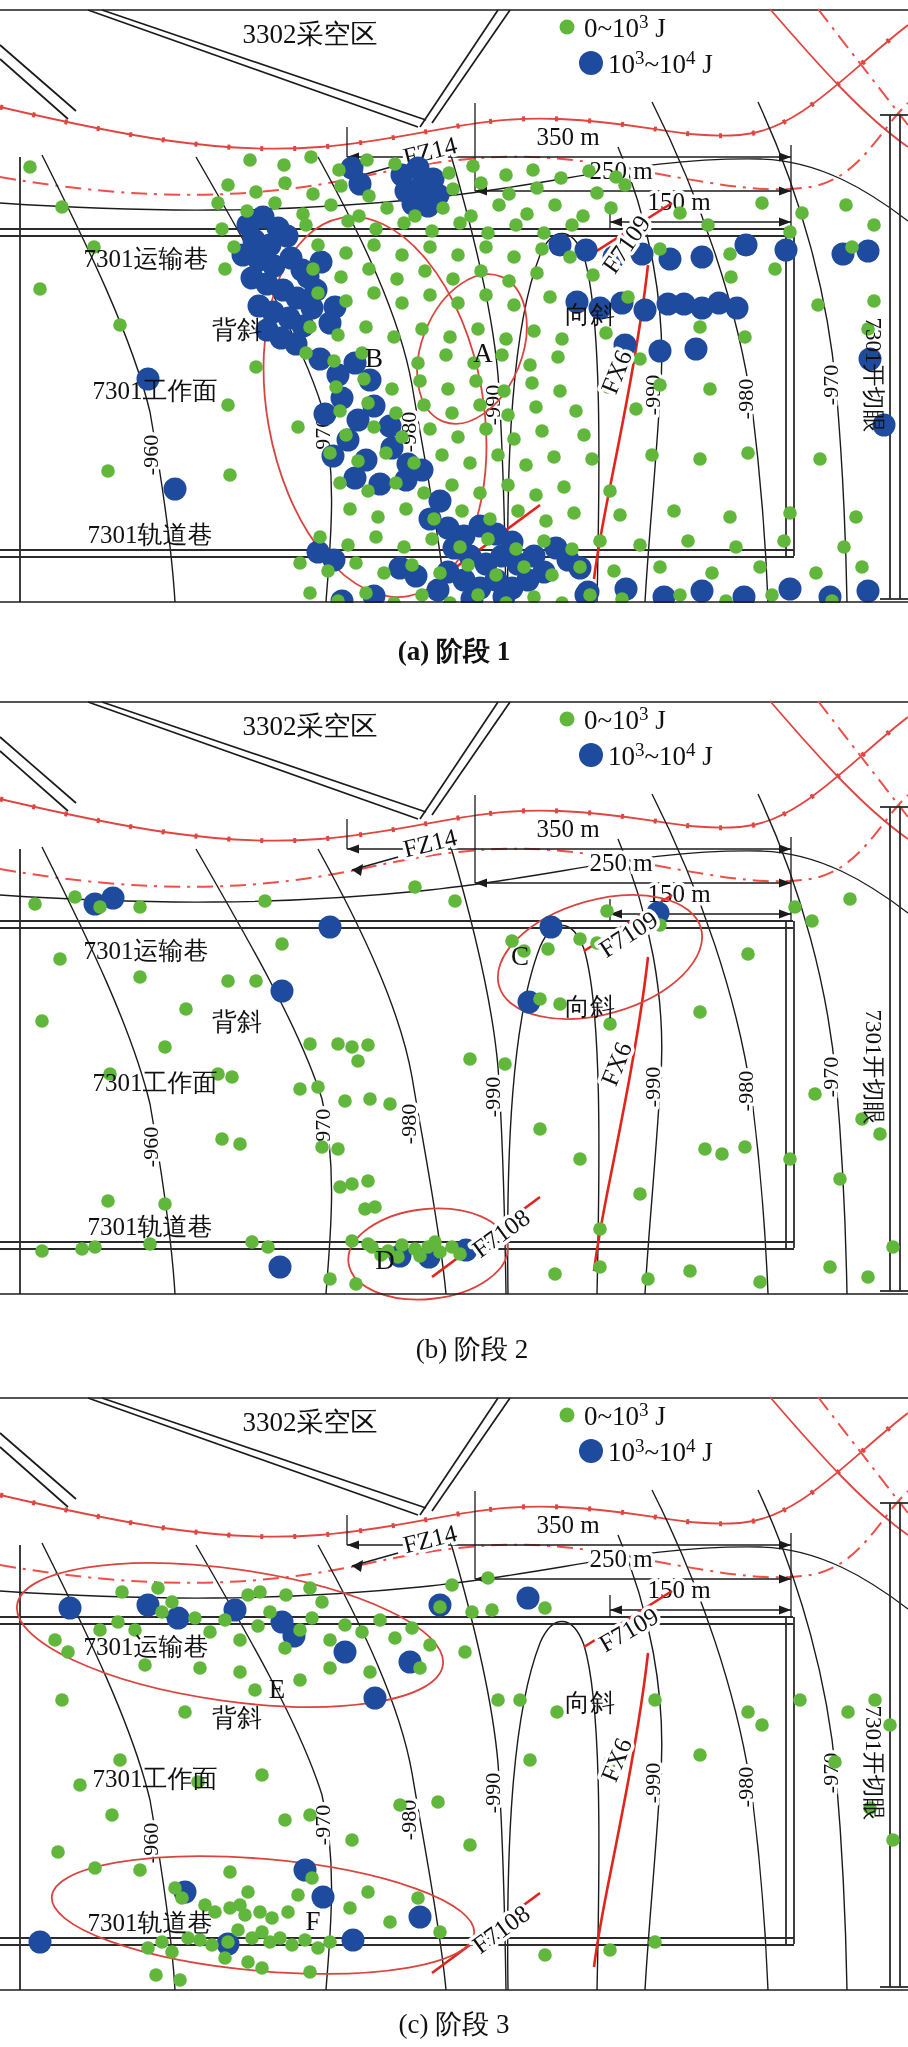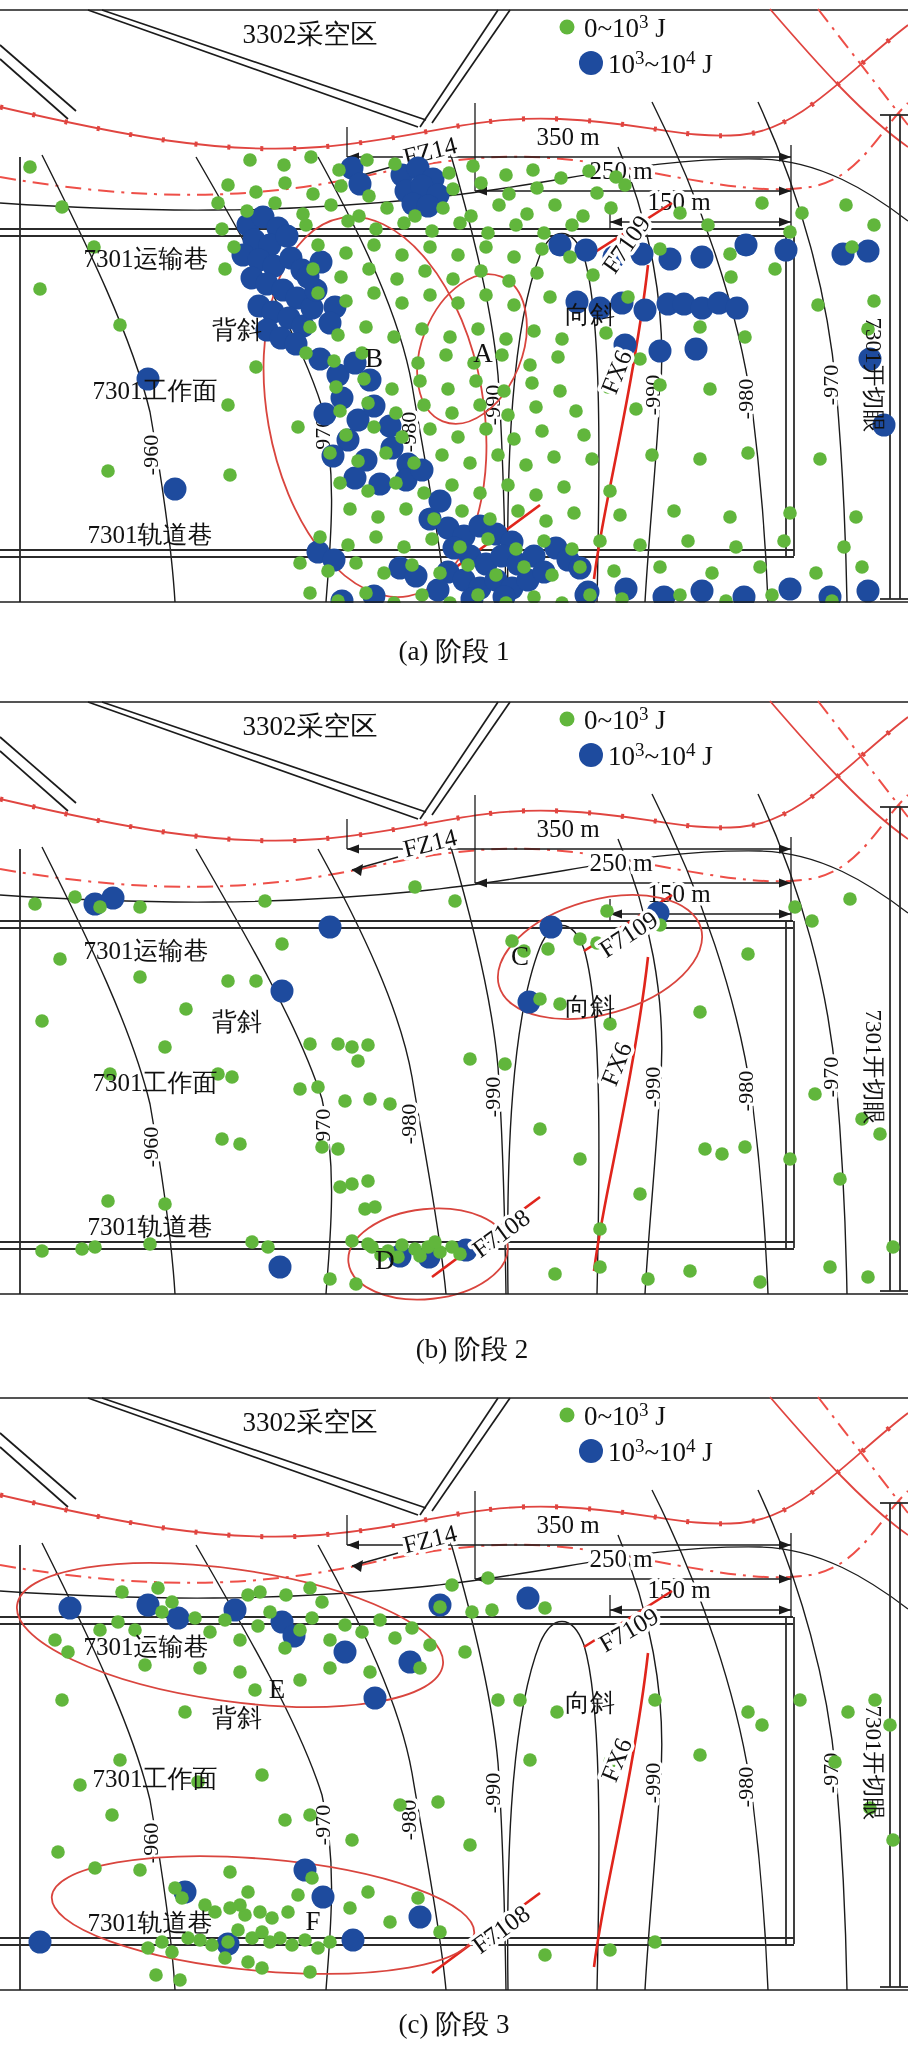--- a/index.html
+++ b/index.html
@@ -1,20 +1,20 @@
 <!DOCTYPE html>
 <html><head>
 <meta charset="utf-8">
 <style>
   html,body{margin:0;padding:0;background:#fff;}
   body{width:908px;font-family:"Liberation Serif","DejaVu Serif",serif;}
   .panel{position:relative;}
   svg{display:block;}
   .caption{display:flex;align-items:center;justify-content:center;font-size:27px;color:#111;}
-  .cap-a{height:96px;} .cap-b{height:92px;padding-left:36px;} .cap-c{height:66px;}
+  .cap-a{height:96px;font-weight:bold;} .cap-b{height:92px;padding-left:36px;} .cap-c{height:66px;}
   .spacer-top{height:7px;}
   text{font-family:"Liberation Serif","DejaVu Serif",serif;fill:#111;}
   .t27{font-size:27px;} .t25{font-size:25px;} .t23{font-size:23px;} .t22{font-size:22px;}
   .halo{paint-order:stroke;stroke:#fff;stroke-width:7px;stroke-linejoin:round;}
   .ln-k{stroke:#1b1b1b;stroke-width:1.7;fill:none;}
   .ln-thin{stroke:#1b1b1b;stroke-width:1.3;fill:none;}
   .ln-road{stroke:#2b2b2b;stroke-width:1.8;fill:none;}
   .ln-cont{stroke:#1b1b1b;stroke-width:1.4;fill:none;}
   .ln-red{stroke:#e04540;stroke-width:1.8;fill:none;}
   .ln-redD{stroke:#ee4f48;stroke-width:2;fill:none;stroke-dasharray:16 7 3 7;}

